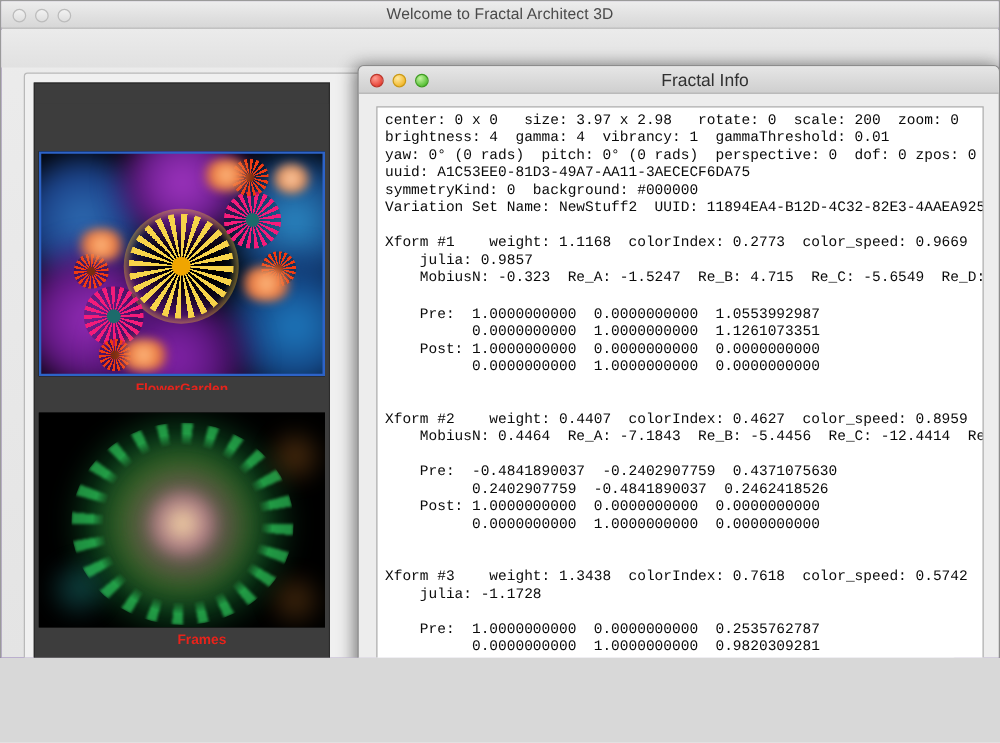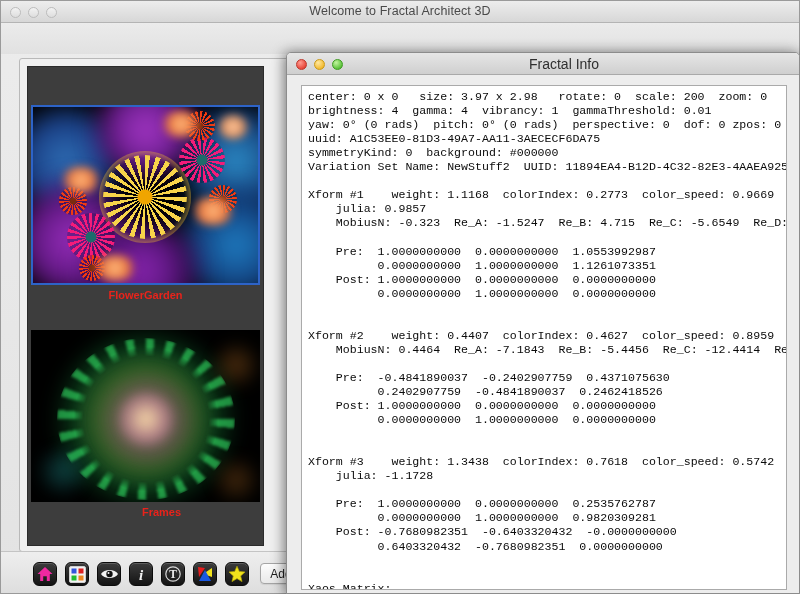--- a/index.html
+++ b/index.html
@@ -4,21 +4,21 @@
 <style>
   html, body {
     margin: 0; padding: 0;
     width: 800px; height: 594px;
     overflow: hidden;
     background: #d8d8d8;
     font-family: "Liberation Sans", sans-serif;
   }
   #screen {
     position: relative;
-    width: 800px; height: 594px;
+    width: 800px; height: 526px;
     overflow: hidden;
     background: #4c1d95;
   }
 
   
   #main-window {
     position: absolute;
     left: 0; top: 0;
     width: 800px; height: 594px;
     background: linear-gradient(#ececec, #e3e3e3);
@@ -239,21 +239,21 @@
       <div id="tabgroup">
         <div class="tab selected">Recently Opened</div>
         <div class="tab">Matrix</div>
         <div class="tab">Make New</div>
       </div>
     </div>
 
     <div id="gallery-panel">
       <div id="gallery-scroll">
 
-        <div class="thumb-cell" style="top:0; height:245px;">
+        <div class="thumb-cell" style="top:16px; height:245px;">
           <div class="thumb-img" style="top:38px; height:180px;">
             <div class="art">
 
               <div class="blob" style="left:-20px; top:-10px; width:110px; height:130px; background:radial-gradient(circle,#2f6fb5 0%,#1a3f86 45%,transparent 72%); filter:blur(9px);"></div>
               <div class="blob" style="left:150px; top:-14px; width:110px; height:140px; background:radial-gradient(circle,#2c8ec9 0%,#17447f 45%,transparent 72%); filter:blur(9px);"></div>
               <div class="blob" style="left:-18px; top:70px; width:120px; height:130px; background:radial-gradient(circle,#9b2fbf 0%,#5e1780 48%,transparent 74%); filter:blur(10px);"></div>
               <div class="blob" style="left:140px; top:80px; width:130px; height:120px; background:radial-gradient(circle,#1f7fc4 0%,#123f7d 48%,transparent 74%); filter:blur(10px);"></div>
               <div class="blob" style="left:55px; top:-20px; width:120px; height:90px; background:radial-gradient(circle,#a838c9 0%,#631a86 50%,transparent 75%); filter:blur(10px);"></div>
               <div class="blob" style="left:40px; top:120px; width:140px; height:90px; background:radial-gradient(circle,#8e26b4 0%,#4d1270 50%,transparent 76%); filter:blur(11px);"></div>
 

